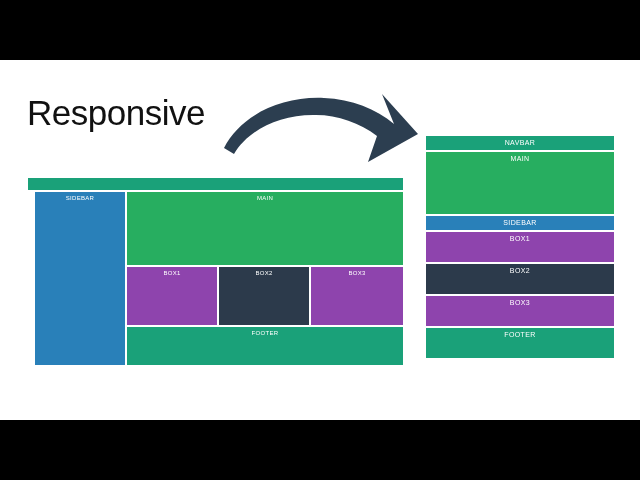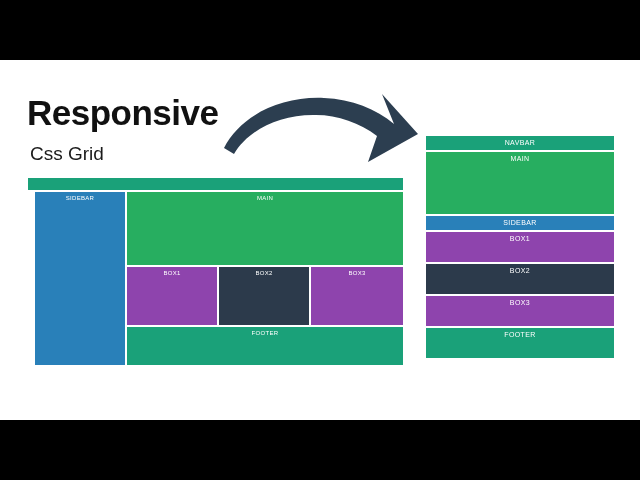--- a/index.html
+++ b/index.html
@@ -40,21 +40,21 @@
     background: #ffffff;
     z-index: 10;
   }
 
   
   #title {
     position: absolute;
     left: 27px;
     top: 35px;
     font-size: 35px;
-    font-weight: bold;
+    font-weight: normal;
     letter-spacing: -0.5px;
     color: #111111;
     line-height: 1;
     white-space: nowrap;
   }
   #subtitle {
     position: absolute;
     left: 30px;
     top: 84px;
     font-size: 19px;
@@ -199,21 +199,20 @@
 </style>
 </head>
 <body>
 
 <div id="stage">
 
   <div id="canvas">
 
     <div id="title">Responsive</div>
 
-    <div id="subtitle">Css Grid</div>
 
     <div id="arrow">
       <svg viewBox="0 0 205 95" width="205" height="95" aria-hidden="true">
         <path d="M6 66
                  C 22 34, 62 14, 106 16
                  C 134 17, 158 27, 176 42
                  L 176 42
                  L 164 12
                  L 200 52
                  L 150 80

